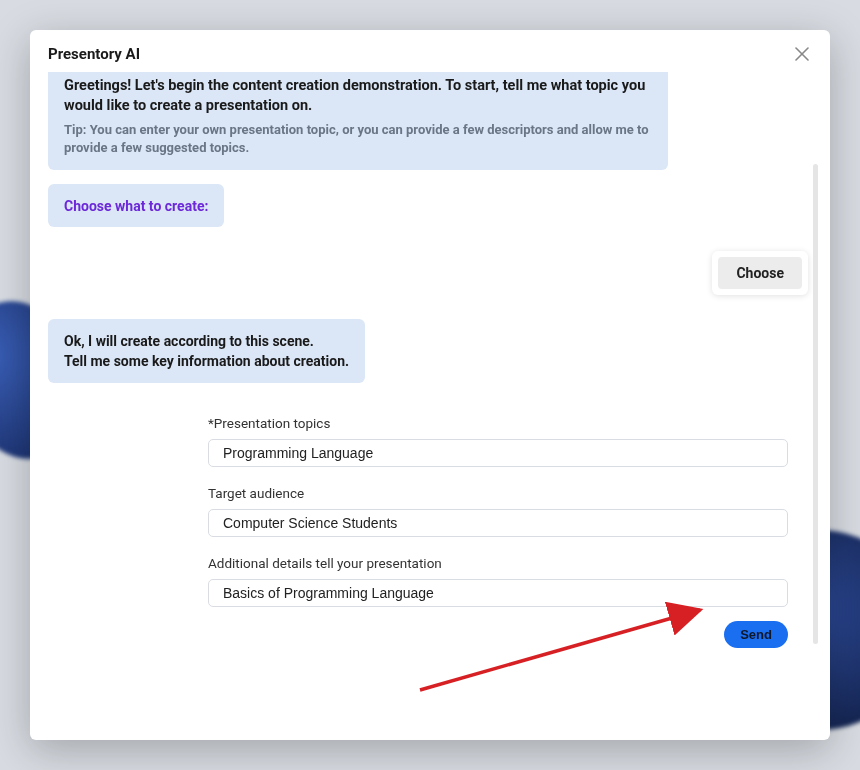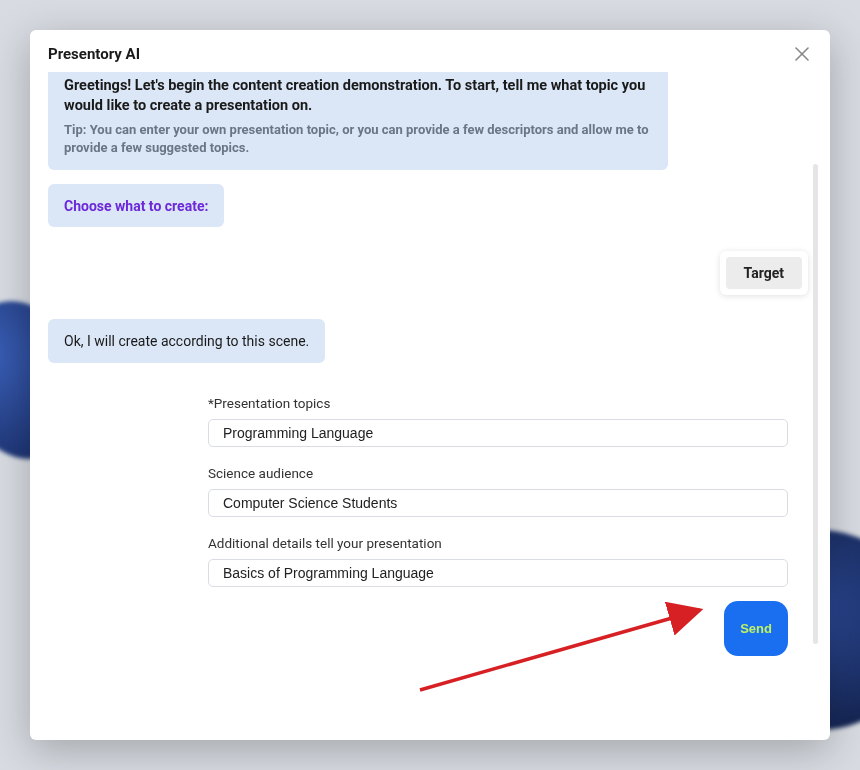--- a/index.html
+++ b/index.html
@@ -116,21 +116,21 @@
   .user-choice {
     background: #ececec;
     border-radius: 4px;
     padding: 8px 18px;
     font-size: 14px;
     font-weight: 700;
     color: #222;
   }
   .ok-line {
     font-size: 14px;
-    font-weight: 400;
+    font-weight: 700;
     color: #1a1a1a;
     line-height: 1.45;
   }
   .form-card {
     margin-left: 140px;
     margin-right: 4px;
     background: #fff;
     border-radius: 6px;
     padding: 18px 20px 16px 20px;
     position: relative;
@@ -151,24 +151,24 @@
     background: #fff;
     outline: none;
   }
   .field-input:last-of-type { margin-bottom: 14px; }
   .send-row {
     display: flex;
     justify-content: flex-end;
   }
   .send-btn {
     background: #1a6ef0;
-    color: #bef264;
+    color: #0f172a;
     border: none;
     border-radius: 14px;
-    padding: 20px 16px;
+    padding: 6px 16px;
     font-size: 13px;
     font-weight: 600;
     cursor: pointer;
   }
   
   .arrow-svg {
     position: absolute;
     left: 400px;
     top: 580px;
     width: 340px;
@@ -201,33 +201,34 @@
         <div class="greet">Greetings! Let's begin the content creation demonstration. To start, tell me what topic you would like to create a presentation on.</div>
         <div class="tip">Tip: You can enter your own presentation topic, or you can provide a few descriptors and allow me to provide a few suggested topics.</div>
       </div>
 
       <div class="bubble small">
         <span class="choose-label">Choose what to create:</span>
       </div>
 
       <div class="user-row">
         <div class="user-choice-wrap">
-          <div class="user-choice">Target</div>
+          <div class="user-choice">Choose</div>
         </div>
       </div>
 
       <div class="bubble" style="display:inline-block; max-width:380px;">
         <div class="ok-line">Ok, I will create according to this scene.</div>
+        <div class="ok-line">Tell me some key information about creation.</div>
       </div>
 
       <div class="form-card">
         <div class="field-label">*Presentation topics</div>
         <input class="field-input" type="text" value="Programming Language" style="">
 
-        <div class="field-label">Science audience</div>
+        <div class="field-label">Target audience</div>
         <input class="field-input" type="text" value="Computer Science Students" style="">
 
         <div class="field-label">Additional details tell your presentation</div>
         <input class="field-input" type="text" value="Basics of Programming Language" style="">
 
         <div class="send-row">
           <button class="send-btn">Send</button>
         </div>
       </div>
 

